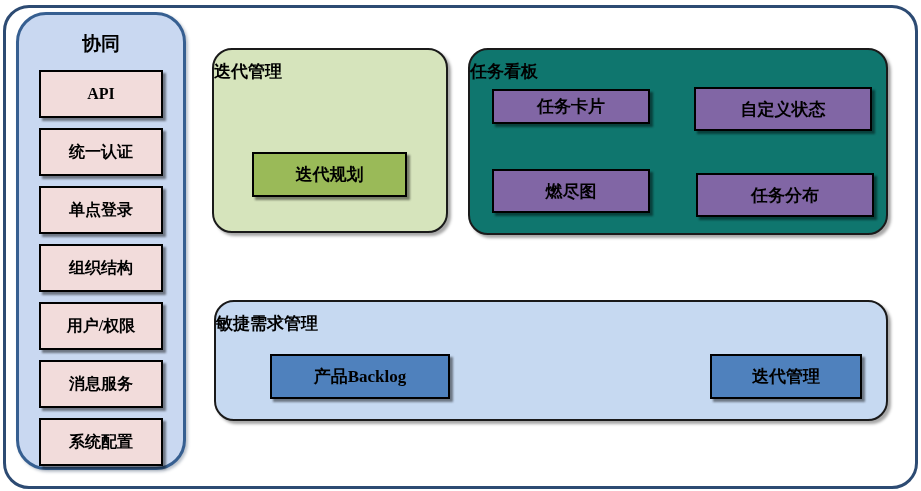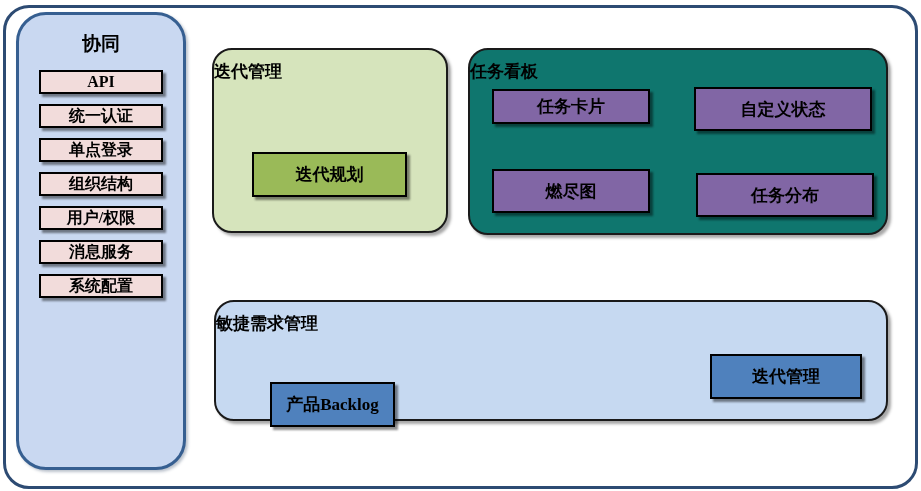--- a/index.html
+++ b/index.html
@@ -55,21 +55,21 @@
     border: 2.5px solid #000000;
     box-shadow: 3px 3px 2px rgba(0, 0, 0, 0.45);
     display: flex;
     align-items: center;
     justify-content: center;
     font-weight: bold;
     color: #000000;
     box-sizing: border-box;
   }
   .sidebar-item {
-    height: 24px;
+    height: 48px;
     background: #f2dcdb;
     font-size: 16px;
   }
   
   .group {
     position: absolute;
     border: 2px solid #1a1a1a;
     border-radius: 20px;
     box-shadow: 3px 3px 3px rgba(0, 0, 0, 0.35);
     box-sizing: border-box;
@@ -135,16 +135,16 @@
   <div class="group group-kanban">
     <div class="group-title">任务看板</div>
     <div class="box group-item item-purple" style="left:22px; top:39px; width:158px; height:35px;">任务卡片</div>
     <div class="box group-item item-purple" style="left:224px; top:37px; width:178px; height:44px;">自定义状态</div>
     <div class="box group-item item-purple" style="left:22px; top:119px; width:158px; height:44px;">燃尽图</div>
     <div class="box group-item item-purple" style="left:226px; top:123px; width:178px; height:44px;">任务分布</div>
   </div>
 
   <div class="group group-req">
     <div class="group-title">敏捷需求管理</div>
-    <div class="box group-item item-blue" style="left:54px; top:52px; width:125px; height:45px;margin-top:28px;">产品Backlog</div>
+    <div class="box group-item item-blue" style="left:54px; top:52px; width:180px; height:45px;">产品Backlog</div>
     <div class="box group-item item-blue" style="left:494px; top:52px; width:152px; height:45px;">迭代管理</div>
   </div>
 </div>
 
 </body></html>

